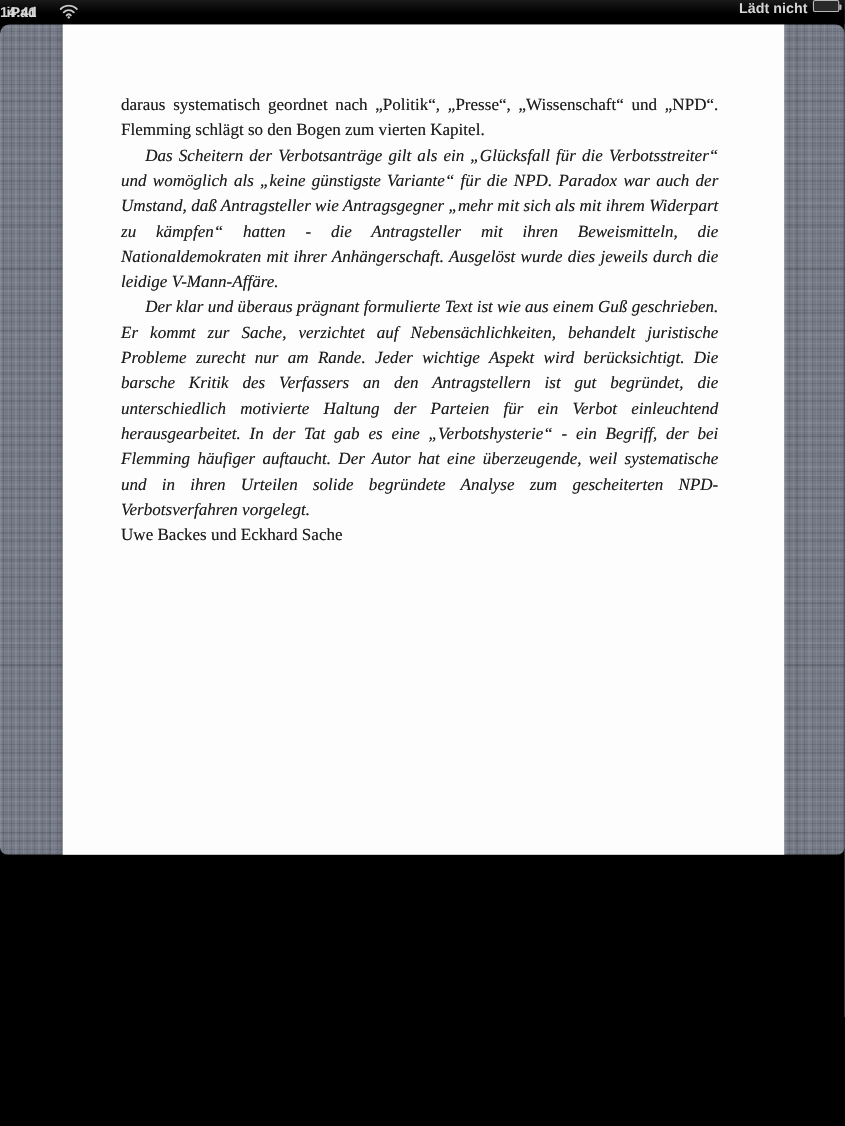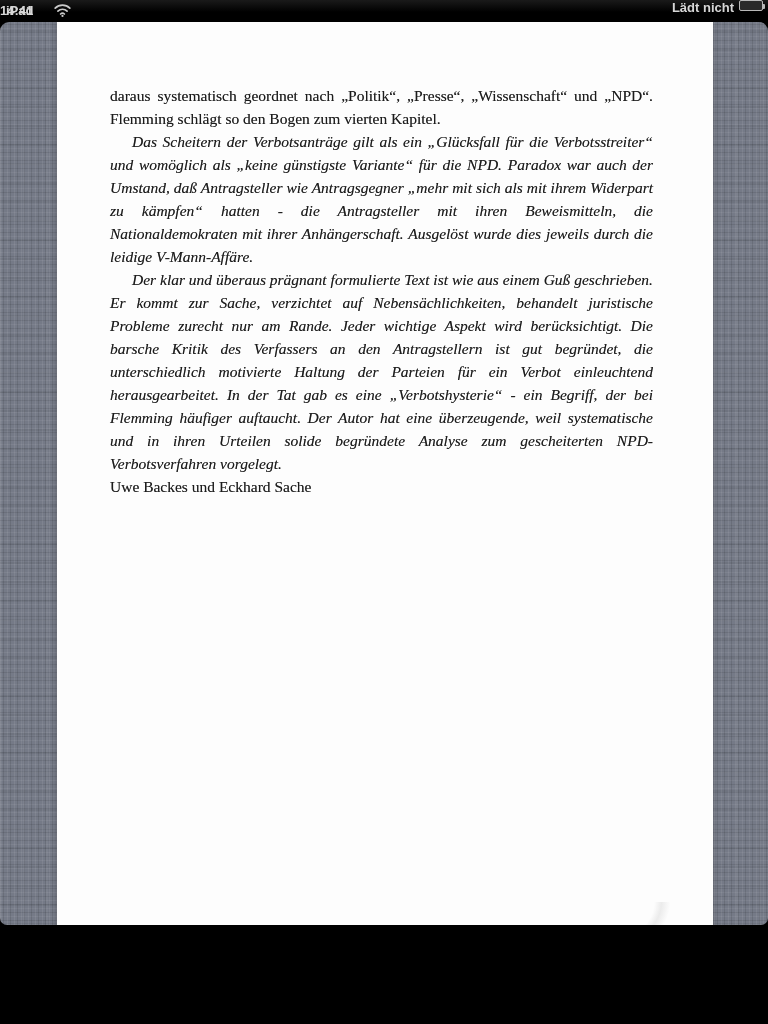--- a/index.html
+++ b/index.html
@@ -56,21 +56,21 @@
     right: -3px; top: 3px;
     width: 2px; height: 5px;
     background: #b9b9b9;
     border-radius: 0 1px 1px 0;
   }
 
   
   .app-background {
     position: absolute;
     top: 22px; left: 0;
-    width: 768px; height: 903px;
+    width: 768px; height: 755px;
     border-radius: 9px 9px 7px 7px;
     background-color: #757a87;
     background-image:
       repeating-linear-gradient(90deg,
         rgba(255,255,255,0.07) 0px, rgba(255,255,255,0.07) 1px,
         rgba(0,0,0,0.0) 1px,  rgba(0,0,0,0.0) 3px,
         rgba(0,0,0,0.10) 3px, rgba(0,0,0,0.10) 4px,
         rgba(0,0,0,0.0) 4px,  rgba(0,0,0,0.0) 7px),
       repeating-linear-gradient(0deg,
         rgba(255,255,255,0.06) 0px, rgba(255,255,255,0.06) 1px,

